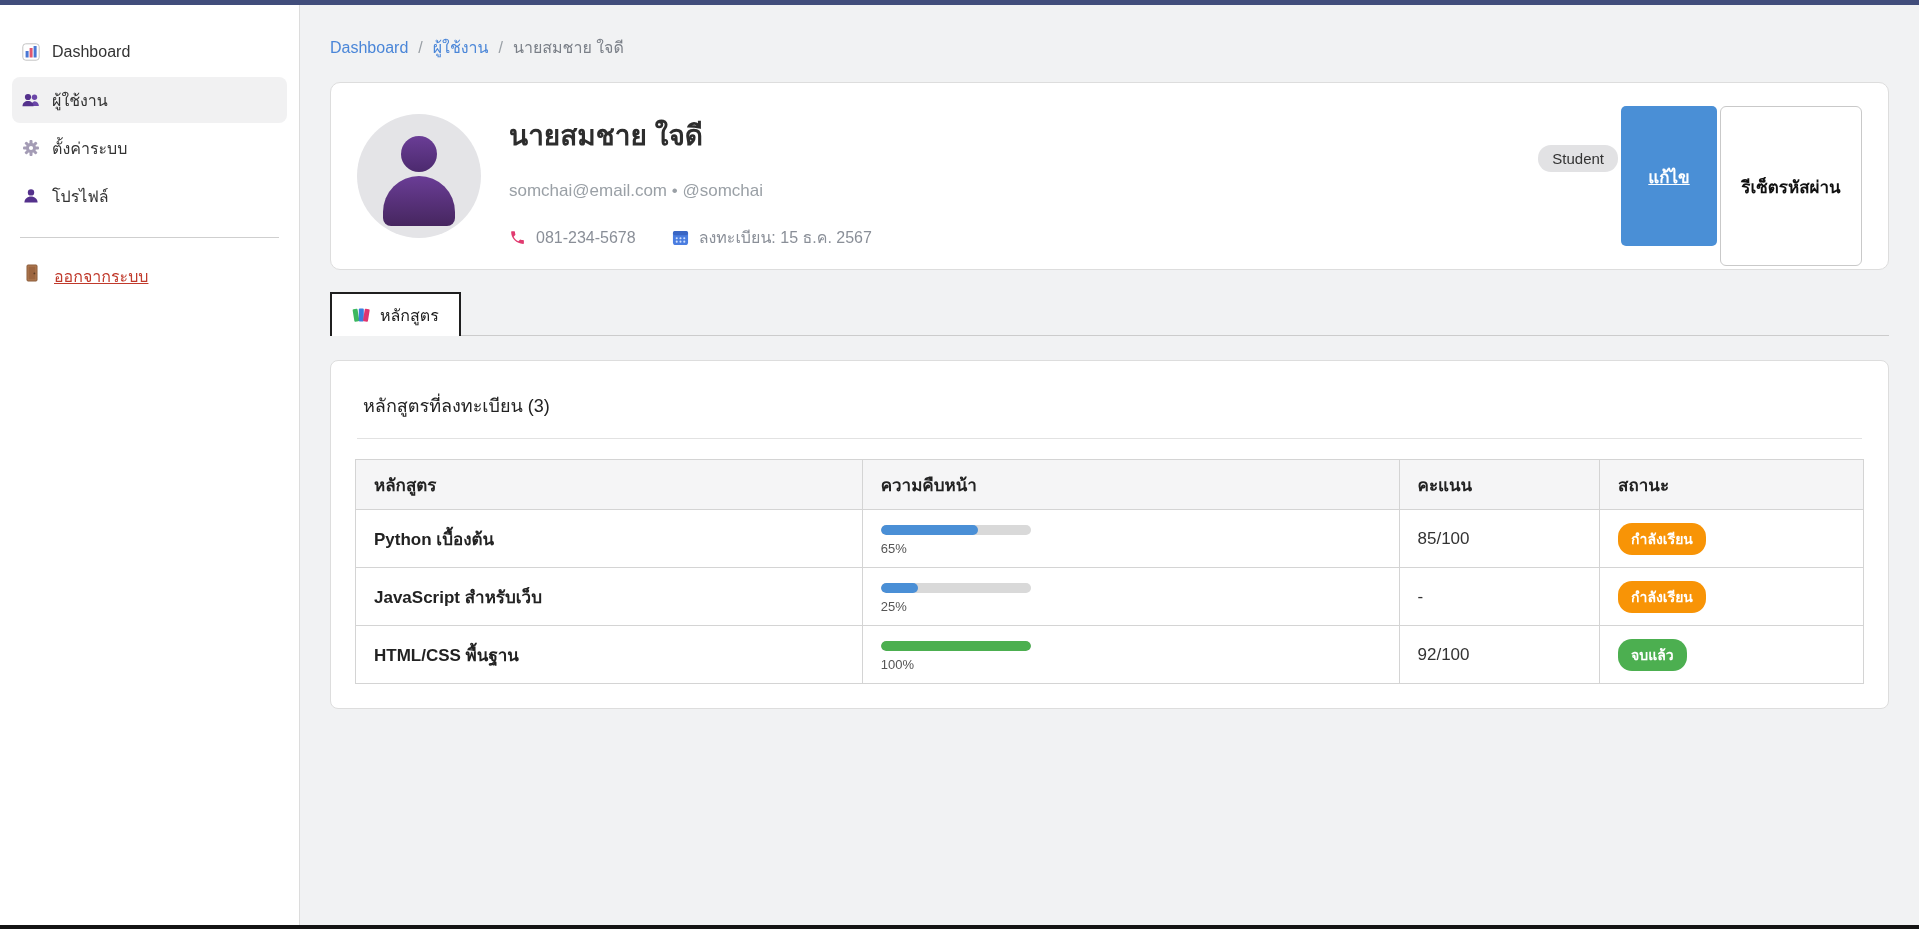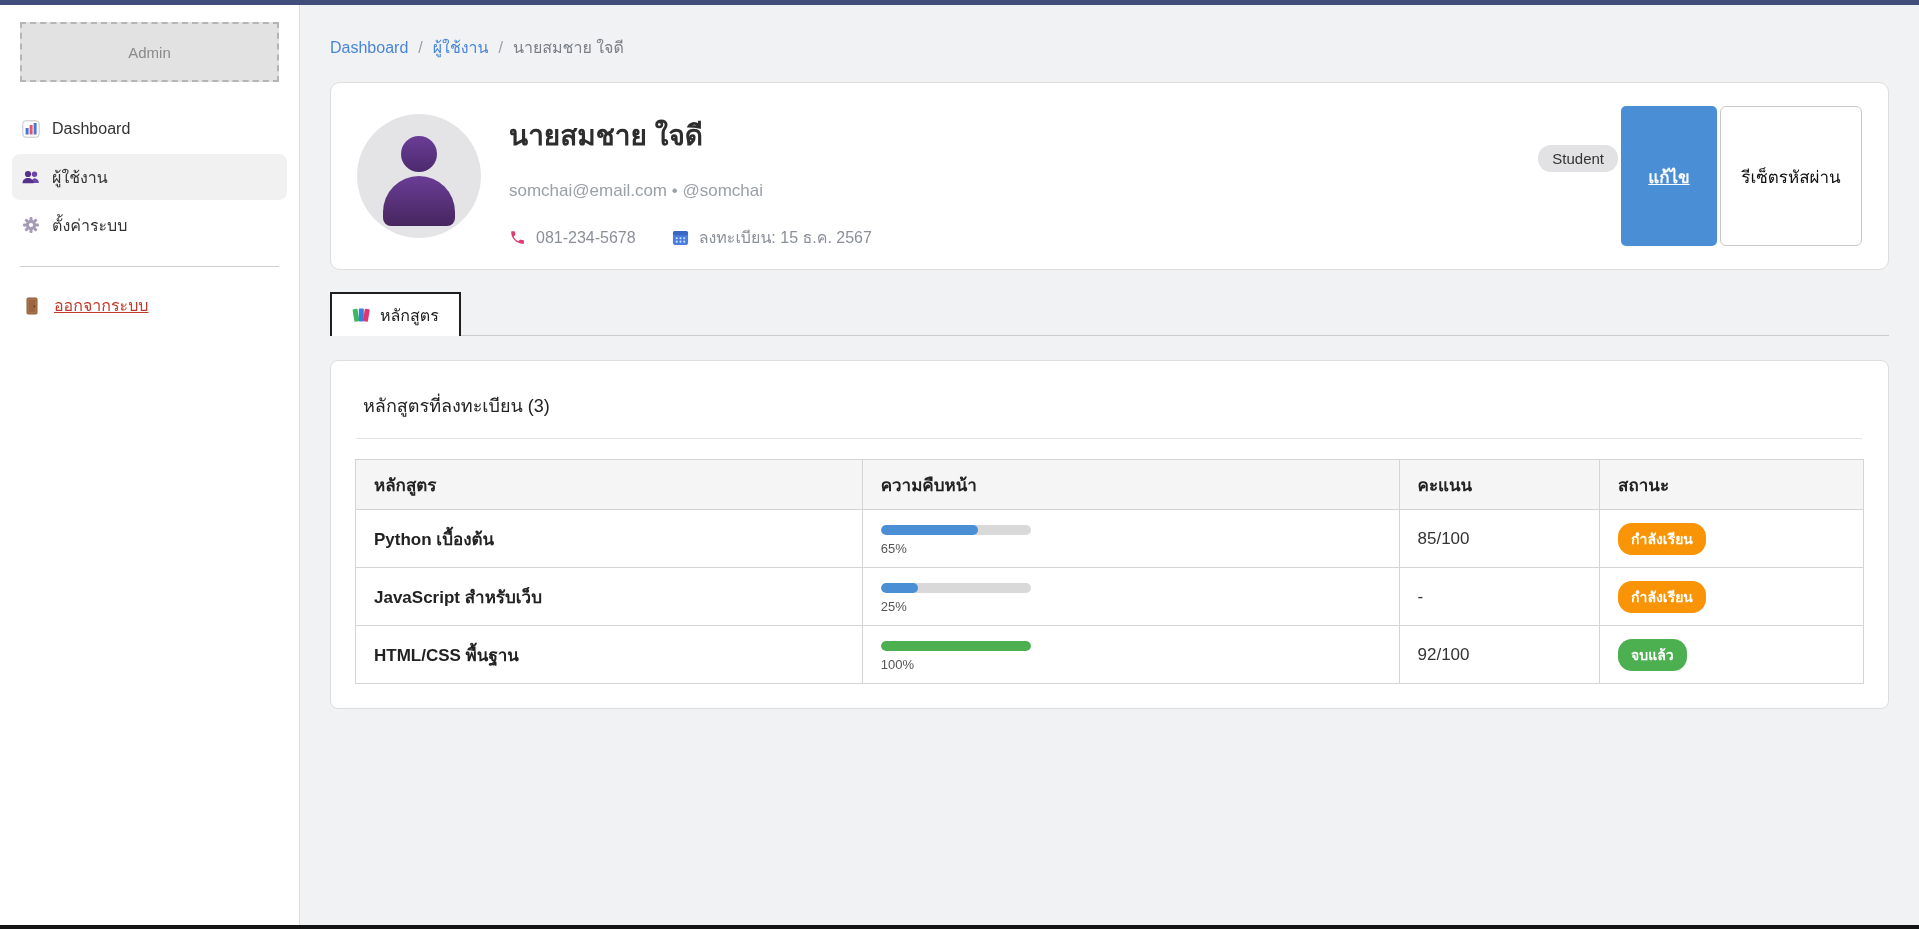--- a/index.html
+++ b/index.html
@@ -23,21 +23,21 @@
   .nav { margin-top:24px; }
   .nav-item {
     display:flex; align-items:center; gap:12px; height:46px;
     margin:2px 12px; padding:0 10px; border-radius:8px;
     font-size:16px; color:#333; cursor:pointer;
   }
   .nav-item.active { background:#f1f1f2; }
   .nav-icon { width:18px; height:18px; display:inline-flex; }
   .side-divider { border:none; border-top:1px solid #cfcfcf; margin:18px 20px; }
   .logout {
-    display:flex; align-items:center; gap:12px; margin:26px 24px;
+    display:flex; gap:12px; margin:26px 24px;
     color:#c0392b; text-decoration:underline; font-size:16px; cursor:pointer;
   }
 
   
   .main { flex:1; padding:28px 30px; }
   .breadcrumb { display:flex; gap:10px; font-size:16px; margin:2px 0 22px; align-items:center; }
   .crumb-link { color:#4a86d8; cursor:pointer; text-decoration:none; }
   .crumb-sep { color:#9aa0a6; }
   .crumb-current { color:#7a7f87; }
 
@@ -60,22 +60,22 @@
   .contact { display:flex; align-items:center; gap:9px; }
   .profile-right { display:flex; align-items:flex-start; gap:3px; height:140px; }
   .role-badge { background:#e2e2e4; color:#333; border-radius:13px; padding:5px 14px;
     font-size:15px; align-self:center; margin-bottom:36px; white-space:nowrap; }
   .btn-edit {
     width:96px; height:140px; background:#4a8fd6; border:none; border-radius:5px;
     color:#fff; font-size:17px; font-weight:bold; text-decoration:underline; cursor:pointer;
     font-family:"Liberation Sans", sans-serif;
   }
   .btn-reset {
-    width:142px; height:140px; background:#fff; border:1px solid #c9c9c9; border-radius:6px;
-    color:#111; font-size:17px; font-weight:normal; cursor:pointer;
+    width:142px; height:160px; background:#fff; border:1px solid #c9c9c9; border-radius:6px;
+    color:#111; font-size:17px; font-weight:bold; cursor:pointer;
     font-family:"Liberation Sans", sans-serif;
   }
 
   .tabbar { margin-top:22px; border-bottom:1px solid #ccc; display:flex; }
   .tab {
     background:#fff; border:2px solid #1f1f1f; border-bottom:none;
     height:44px; padding:0 20px; margin-bottom:-1px;
     display:flex; align-items:center; gap:10px; font-size:16px; color:#1a1a1a; cursor:pointer;
   }
 
@@ -94,23 +94,20 @@
     font-size:14px; font-weight:bold; }
 </style>
 </head>
 <body>
 
 <div class="topbar" style="background: rgb(65, 77, 123);"></div>
 
 <div class="app">
 
   <aside class="sidebar">
-    <div class="logo-box">
-      <span>Admin</span>
-    </div>
     <nav class="nav" id="nav">
         <div class="nav-item">
     <span class="nav-icon">
             <svg width="18" height="18" viewBox="0 0 18 18">
               <rect x="0.8" y="0.8" width="16.4" height="16.4" rx="3" fill="#fff" stroke="#c4c4c4"></rect>
               <rect x="3.6" y="8" width="3" height="6.5" fill="#4a77d4"></rect>
               <rect x="7.6" y="5" width="3" height="9.5" fill="#e0566e"></rect>
               <rect x="11.6" y="3" width="3" height="11.5" fill="#4a77d4"></rect>
             </svg>
           </span>
@@ -132,20 +129,29 @@
             <svg width="18" height="18" viewBox="0 0 18 18" fill="#a49cb5">
               <rect x="7.5" y="1" width="3" height="16" rx="1"></rect>
               <rect x="7.5" y="1" width="3" height="16" rx="1" transform="rotate(45 9 9)"></rect>
               <rect x="7.5" y="1" width="3" height="16" rx="1" transform="rotate(90 9 9)"></rect>
               <rect x="7.5" y="1" width="3" height="16" rx="1" transform="rotate(135 9 9)"></rect>
               <circle cx="9" cy="9" r="5"></circle>
               <circle cx="9" cy="9" r="2.1" fill="#fff"></circle>
             </svg>
           </span>
     <span class="nav-label">ตั้งค่าระบบ</span>
+  </div>
+        <div class="nav-item">
+    <span class="nav-icon">
+            <svg width="18" height="18" viewBox="0 0 18 18" fill="#54318c">
+              <circle cx="9" cy="5.4" r="3.2"></circle>
+              <path d="M2.4 15.6c0-3.7 3-6.1 6.6-6.1s6.6 2.4 6.6 6.1z"></path>
+            </svg>
+          </span>
+    <span class="nav-label">โปรไฟล์</span>
   </div>
       </nav>
     <hr class="side-divider">
     <div class="logout" style="color: rgb(192, 57, 43);">
       <span class="nav-icon">
           <svg width="16" height="18" viewBox="0 0 16 18">
             <rect x="3" y="1" width="10" height="16" rx="1" fill="#b07a50" stroke="#8a5a38"></rect>
             <rect x="4.6" y="2.6" width="6.8" height="12.8" fill="#9c653f"></rect>
             <circle cx="10.4" cy="9.4" r="0.9" fill="#5a3a22"></circle>
           </svg>

